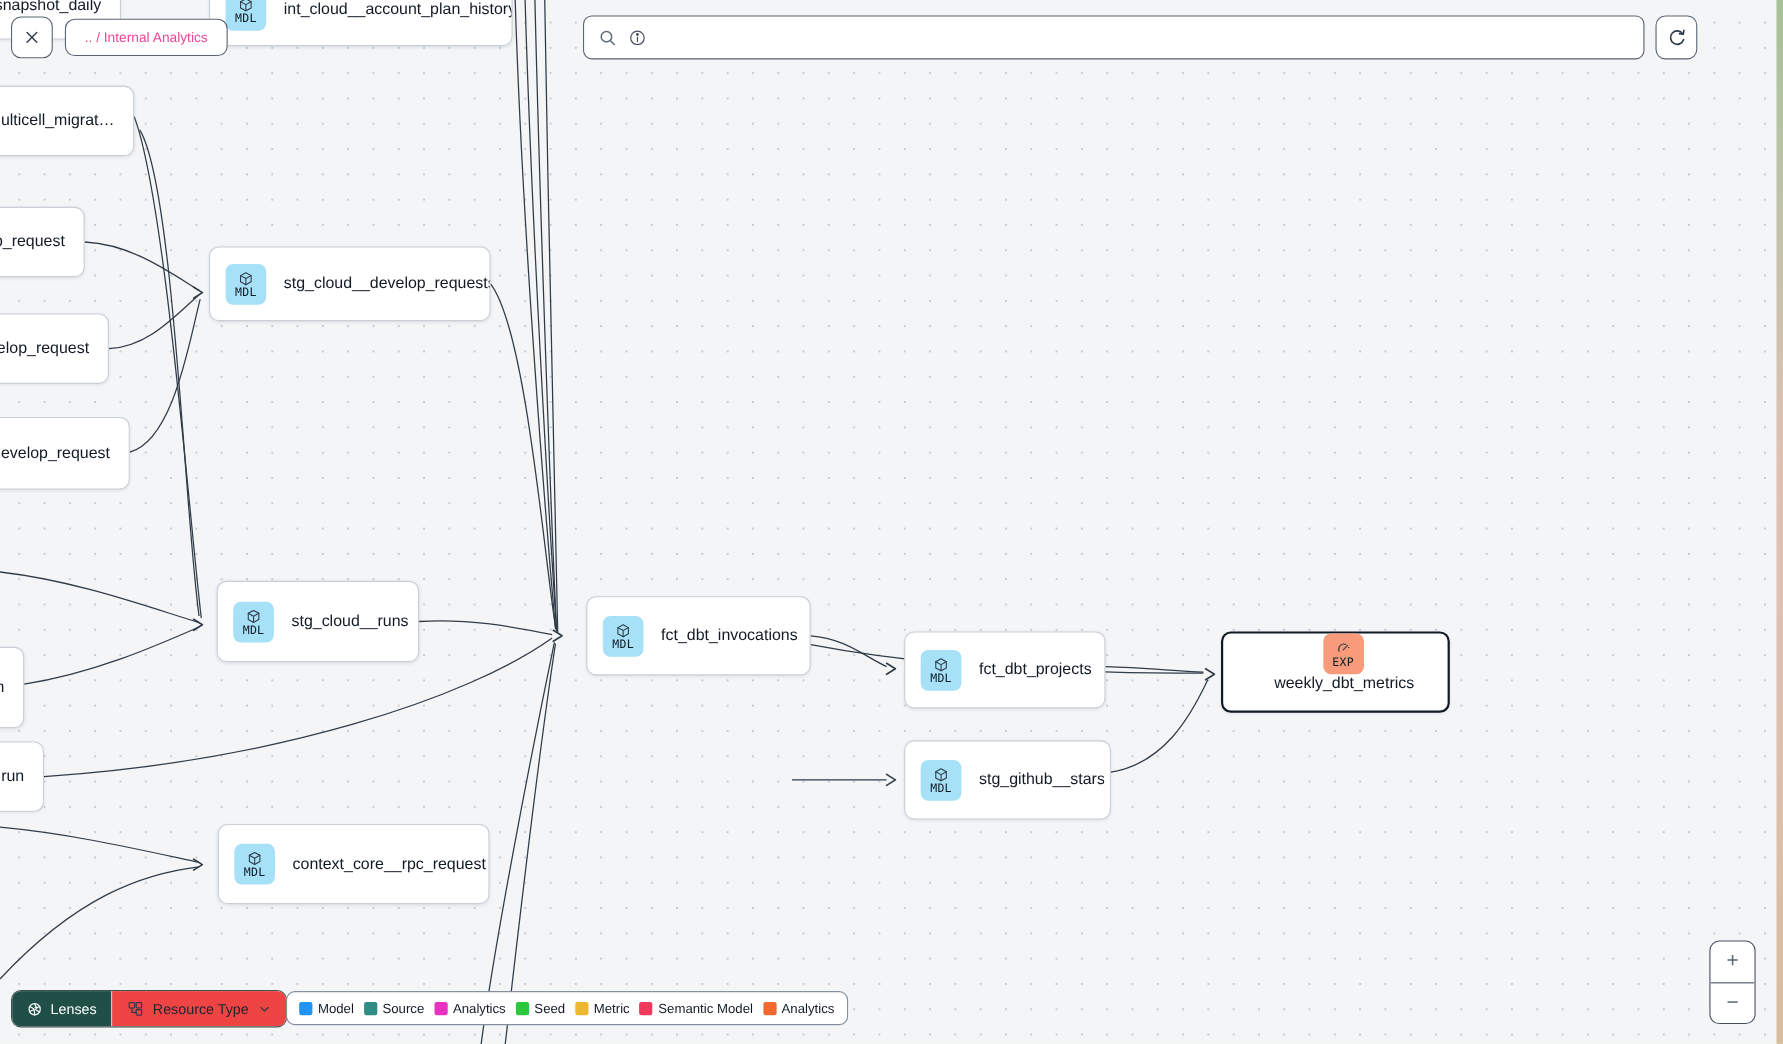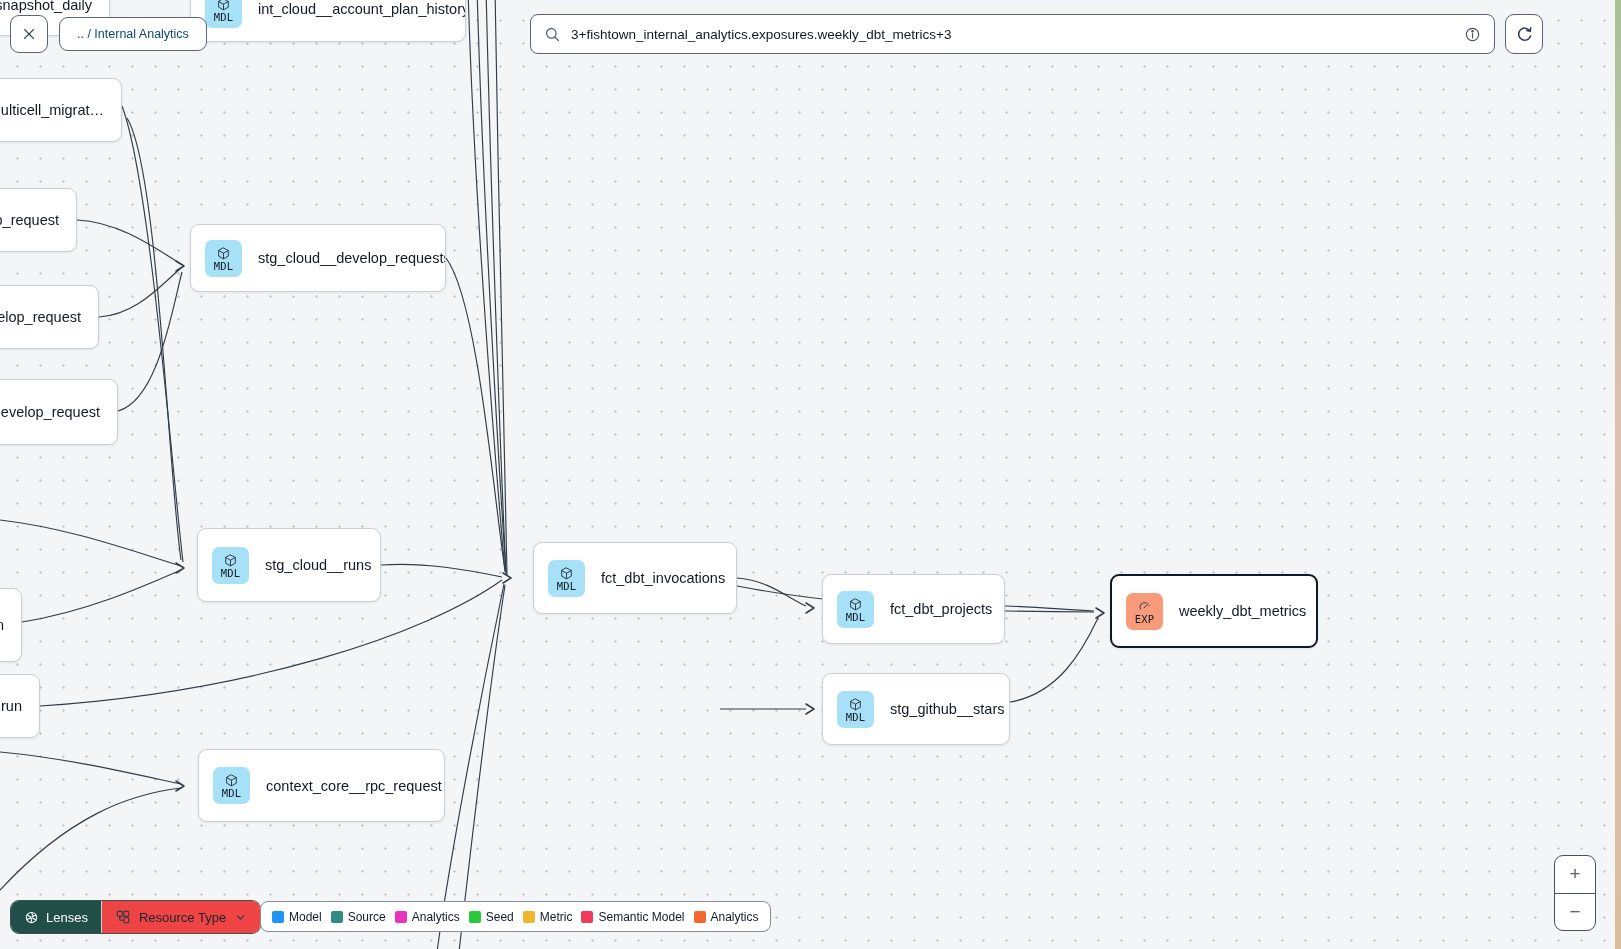--- a/index.html
+++ b/index.html
@@ -41,21 +41,21 @@
   .node.cut{justify-content:flex-end;}
   .node.cut .node-label{margin:0;padding-right:17px;text-align:right;}
 
   
   .btn{
     position:absolute;box-sizing:border-box;background:#fff;border:1px solid #5a6472;
     border-radius:9px;display:flex;align-items:center;justify-content:center;cursor:pointer;
     color:#2f3b48;z-index:5;
   }
   #close-btn{left:10px;top:15px;width:38px;height:38px;}
-  #breadcrumb{left:59px;top:17px;height:34px;padding:0 17px;font-size:12.5px;color:#0c4a6e;}
+  #breadcrumb{left:59px;top:17px;height:34px;padding:0 17px;font-size:12.5px;color:#ec4899;}
   #searchbar{
     position:absolute;left:530px;top:14px;width:965px;height:40px;box-sizing:border-box;
     background:#fff;border:1px solid #5a6472;border-radius:8px;display:flex;align-items:center;
     padding:0 13px;gap:10px;z-index:5;
   }
   #searchbar input{
     flex:1;border:none;outline:none;font-family:"Liberation Sans",sans-serif;
     font-size:13.5px;color:#0f1726;background:transparent;padding:0;
   }
   #refresh-btn{left:1505px;top:14px;width:38px;height:40px;}
@@ -202,21 +202,21 @@
     <div class="node" style="left: 822px; top: 574px; width: 183px; height: 70px;">
       <span class="badge" style="background: rgb(166, 225, 248);">
         <svg class="ic" width="15" height="15" viewBox="0 0 20 20" style="stroke-width:1.3">
           <path d="M10 2.6 L16.4 6.1 L16.4 13.6 L10 17.1 L3.6 13.6 L3.6 6.1 Z"></path>
           <path d="M3.6 6.1 L10 9.6 L16.4 6.1 M10 9.6 L10 17.1"></path>
         </svg>
         <span class="badge-label">MDL</span>
       </span>
       <span class="node-label">fct_dbt_projects</span>
     </div>
-    <div class="node selected" style="left: 1110px; top: 574px; width: 208px; height: 74px;">
+    <div class="node selected" style="left: 1110px; top: 574px; width: 208px; height: 74px; flex-direction: column;">
       <span class="badge" style="background: rgb(248, 155, 123);">
         <svg class="ic" width="15" height="15" viewBox="0 0 20 20" style="stroke-width:1.3">
           <path d="M4.4 13.4 A6.3 6.3 0 0 1 12.6 5.2"></path>
           <path d="M9.5 11.7 L14.6 6.4"></path>
           <path d="M15.8 9 L16.3 8.6"></path>
         </svg>
         <span class="badge-label">EXP</span>
       </span>
       <span class="node-label">weekly_dbt_metrics</span>
     </div>
@@ -248,21 +248,20 @@
     </svg>
 </div>
 <div class="btn" id="breadcrumb">
   <span>.. / Internal Analytics</span>
 </div>
 <div id="searchbar">
   <svg class="ic" width="17" height="17" viewBox="0 0 20 20" style="stroke:#5d6778">
       <circle cx="8.6" cy="8.6" r="5.6"></circle>
       <path d="M12.9 12.9 L17 17"></path>
     </svg>
-  <input type="text" value="3+fishtown_internal_analytics.exposures.weekly_dbt_metrics+3" style="">
   <svg class="ic" width="17" height="17" viewBox="0 0 20 20" style="stroke:#47505f;stroke-width:1.3">
       <circle cx="10" cy="10" r="7.2"></circle>
       <path d="M10 9 L10 14"></path>
       <circle cx="10" cy="6.2" r="0.9" fill="#47505f"></circle>
     </svg>
 </div>
 <div class="btn" id="refresh-btn">
   <svg class="ic" width="19" height="19" viewBox="0 0 20 20">
       <path d="M15.6 6.1 A6.4 6.4 0 1 0 16.4 11.6"></path>
       <path d="M16.6 2.8 L16 6.5 L12.4 5.9"></path>

